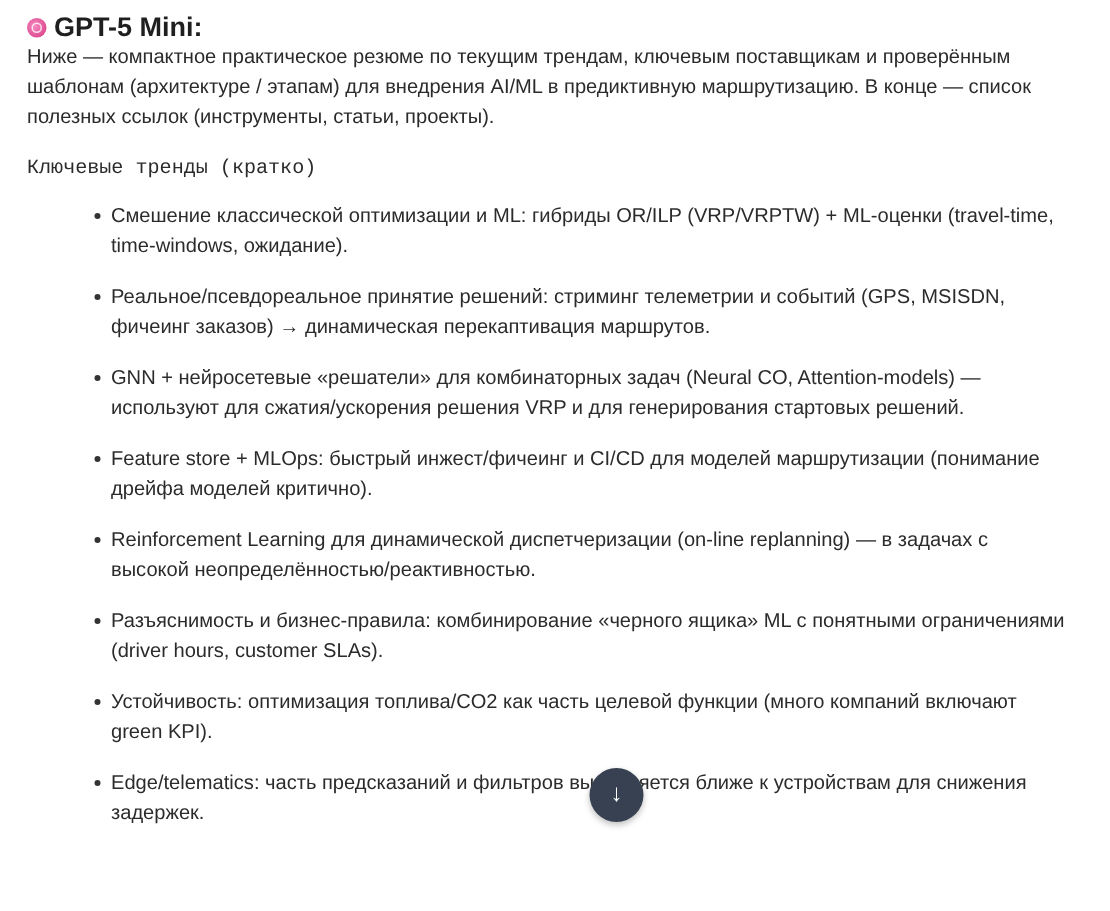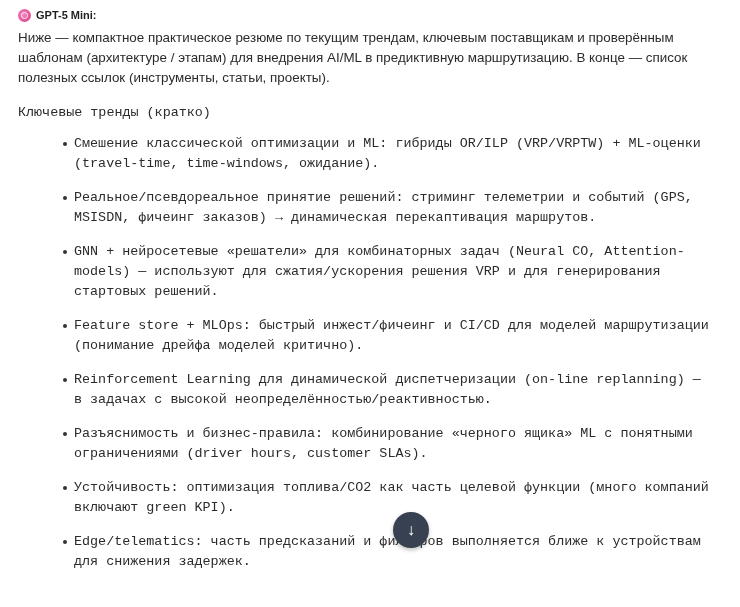--- a/index.html
+++ b/index.html
@@ -1,26 +1,26 @@
 <!DOCTYPE html>
 <html><head>
 <meta charset="utf-8">
 <style>
   html, body { margin:0; padding:0; background:#ffffff; }
   body { width:740px; height:607px; overflow:hidden; position:relative;
          font-family:"Liberation Sans", sans-serif; font-size:13.4px; color:#2b2b2b; }
   .wrap { position:absolute; left:18px; top:9px; width:712px; }
-  .hdr { display:flex; align-items:flex-start; height:18px; font-weight:bold; color:#1f1f1f; font-size:11px; }
+  .hdr { display:flex; align-items:center; height:18px; font-weight:bold; color:#1f1f1f; font-size:18px; }
   .hdr .ico { width:13px; height:13px; border-radius:50%; background:radial-gradient(circle at 40% 40%, #f58ac2, #d6337d); margin-right:5px; position:relative; }
   .hdr .ico::after { content:""; position:absolute; left:3px; top:3px; width:5px; height:5px; border:1px solid rgba(255,255,255,0.8); border-radius:50%; }
   p { margin:0; line-height:20px; }
   .intro { margin-top:1px; }
   .subhead { margin-top:15px;font-family:Liberation Mono, monospace; }
   ul { list-style:none; margin:11px 0 0 0; padding:0 0 0 56px; }
-  li { position:relative; line-height:20px; margin-bottom:14px; padding-right:20px;font-family:Liberation Mono, monospace; }
+  li { position:relative; line-height:20px; margin-bottom:14px; padding-right:20px; }
   li::before { content:""; position:absolute; left:-11px; top:8px; width:4px; height:4px; border-radius:50%; background:#333; }
   .scroll-btn { position:absolute; left:393px; top:512px; width:36px; height:36px; border-radius:50%;
                 background:#374151; color:#fff; display:flex; align-items:center; justify-content:center;
                 box-shadow:0 2px 4px rgba(0,0,0,0.25); font-size:16px; cursor:pointer; }
 </style>
 </head>
 <body>
 
 <div class="wrap">
   <div class="hdr">

